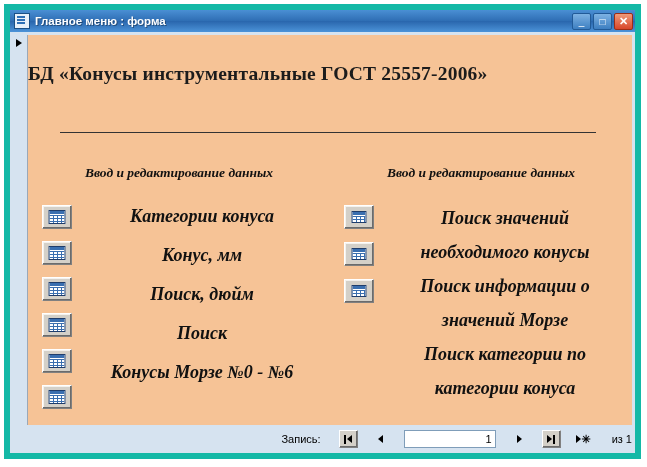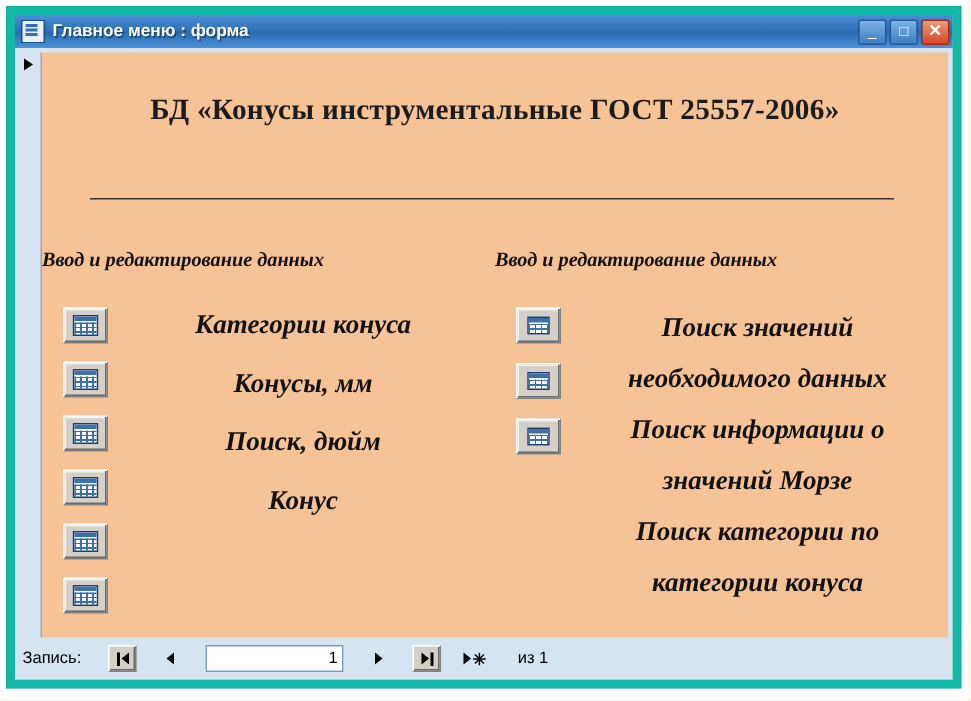--- a/index.html
+++ b/index.html
@@ -118,21 +118,21 @@
     position: absolute;
     left: 18px;
     top: 3px;
     right: 3px;
     bottom: 28px;
     background: #f6c396;
     overflow: hidden;
   }
 
   .form-title {
-    text-align: center;
+    text-align: left;
     font-family: "Liberation Serif", serif;
     font-size: 19.5px;
     font-weight: bold;
     color: #1c1c1c;
     margin-top: 28px;
     letter-spacing: 0.2px;
   }
 
   .divider {
     position: absolute;
@@ -155,21 +155,21 @@
     position: relative;
     flex: 1 1 50%;
   }
 
   .col-heading {
     font-family: "Liberation Serif", serif;
     font-style: italic;
     font-weight: bold;
     font-size: 13.5px;
     color: #111;
-    text-align: left;
+    text-align: center;
   }
   .col-left .col-heading { margin-top: 18px; }
   .col-right .col-heading { margin-top: 18px; }
 
   
   .btn-grid {
     width: 30px;
     height: 24px;
     background: #d4d0c8;
     border: 1px solid #808080;
@@ -259,20 +259,21 @@
     left: 3px;
     right: 3px;
     bottom: 3px;
     height: 22px;
     background: #d6e3f0;
     display: flex;
     align-items: center;
     font-size: 11px;
     color: #000;
     gap: 14px;
+    justify-content: flex-end;
   }
   .navbar .nav-label {
     margin-right: 4px;
     margin-left: 2px;
     font-family: "Liberation Sans", sans-serif;
     font-size: 11px;
   }
   .nav-btn {
     width: 19px;
     height: 18px;
@@ -368,44 +369,45 @@
             <div class="btn-grid">
                 <span class="glyph"></span>
               </div>
             <div class="btn-grid">
                 <span class="glyph"></span>
               </div>
           </div>
 
           <div class="left-labels">
             <div class="lbl">Категории конуса</div>
-            <div class="lbl">Конусы, мм</div>
+            <div class="lbl">Конус, мм</div>
             <div class="lbl">Поиск, дюйм</div>
-            <div class="lbl">Конус</div>
+            <div class="lbl">Поиск</div>
+            <div class="lbl">Конусы Морзе №0 - №6</div>
           </div>
         </div>
 
         <div class="col col-right">
           <div class="col-heading">Ввод и редактирование данных</div>
 
           <div class="right-buttons">
             <div class="btn-grid small">
                 <span class="glyph"></span>
               </div>
             <div class="btn-grid small">
                 <span class="glyph"></span>
               </div>
             <div class="btn-grid small">
                 <span class="glyph"></span>
               </div>
           </div>
 
           <div class="right-labels">
             <div class="lbl">Поиск значений</div>
-            <div class="lbl">необходимого данных</div>
+            <div class="lbl">необходимого конусы</div>
             <div class="lbl">Поиск информации о</div>
             <div class="lbl">значений Морзе</div>
             <div class="lbl">Поиск категории по</div>
             <div class="lbl">категории конуса</div>
           </div>
         </div>
 
       </div>
     </div>
 

